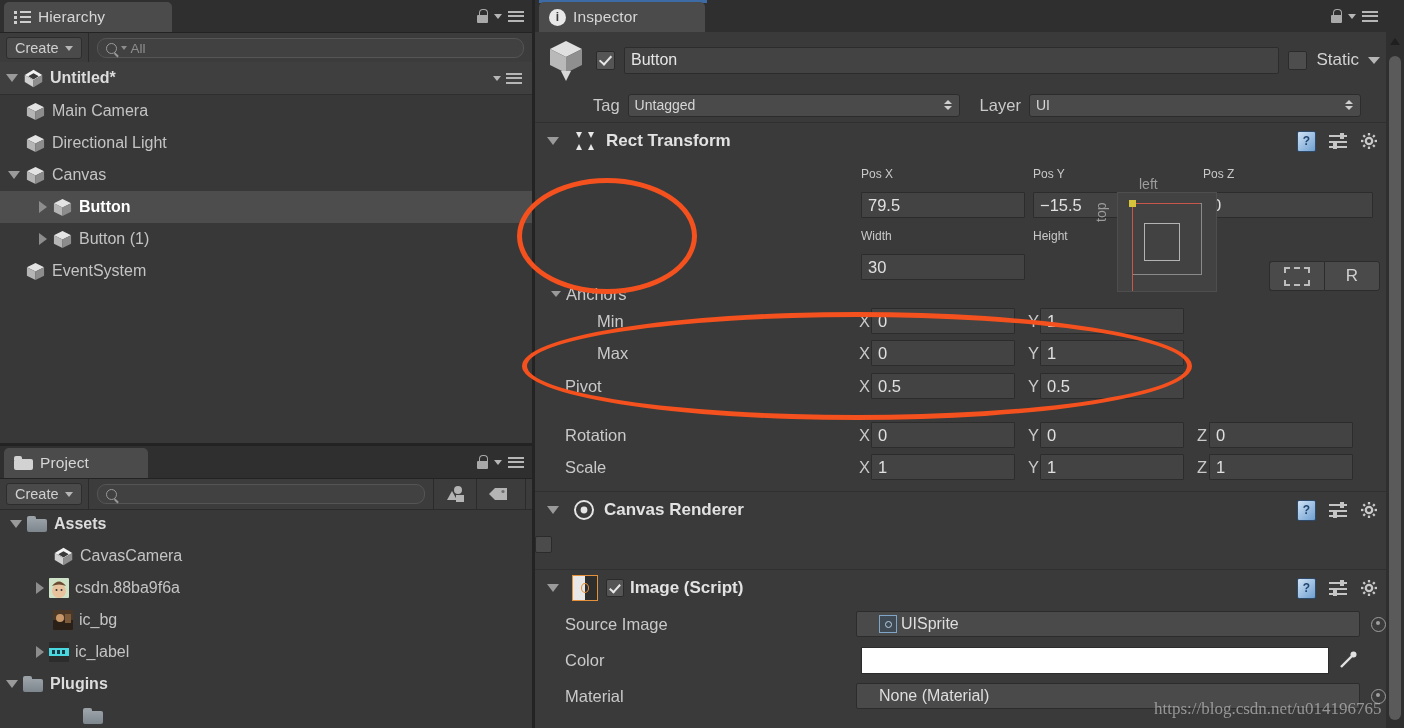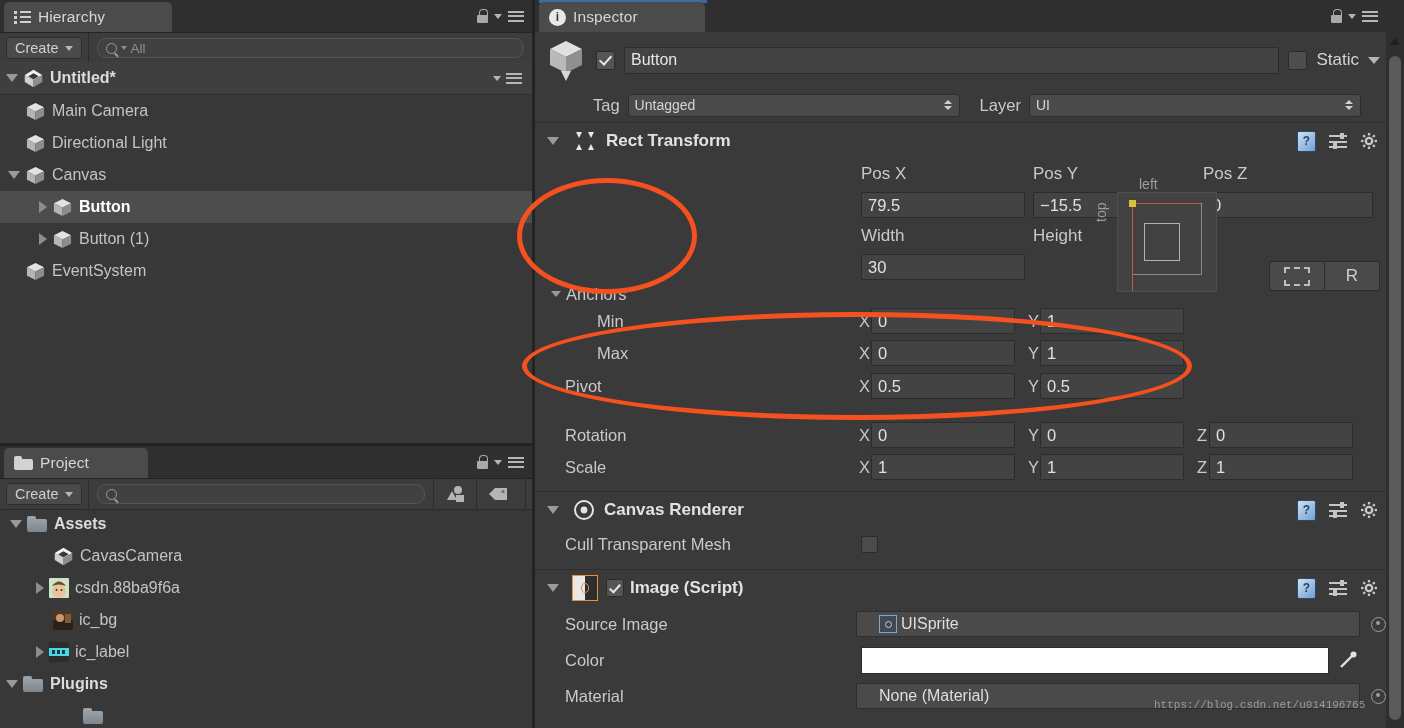--- a/index.html
+++ b/index.html
@@ -115,21 +115,21 @@
   .presetico b{position:absolute;width:4px;height:6px;background:#c5c5c5;}
   .presetico b:nth-child(4){left:11px;top:0;}
   .presetico b:nth-child(5){left:4px;top:10px;}
   .gear{width:18px;height:18px;}
 
   .rtrow{display:flex;align-items:center;}
   .field{
     background:#434343;border:1px solid #2c2c2c;border-radius:1px;height:26px;
     display:flex;align-items:center;padding:0 6px;color:#e0e0e0;font-size:16.5px;box-sizing:border-box;
   }
-  .fhead{color:#c9c9c9;font-size:17px;}
+  .fhead{color:#c9c9c9;font-size:12px;}
   .axis{color:#c9c9c9;font-size:16.5px;width:12px;text-align:left;flex:none;}
   .rowlabel{color:#c9c9c9;font-size:16.5px;}
 
   .anchor-preview{position:absolute;left:560px;top:178px;width:130px;height:118px;}
   .ap-box{position:absolute;left:22px;top:14px;width:98px;height:98px;background:#424242;border:1px solid #4e4e4e;}
   .ap-inner{position:absolute;left:14px;top:10px;width:68px;height:70px;border:1px solid #8a8a8a;}
   .ap-rect{position:absolute;left:26px;top:30px;width:34px;height:36px;border:1px solid #b3b3b3;}
   .ap-redv{position:absolute;left:14px;top:10px;width:1px;height:88px;background:#c9564a;}
   .ap-redh{position:absolute;left:14px;top:10px;width:68px;height:1px;background:#c9564a;}
   .ap-handle{position:absolute;left:11px;top:7px;width:7px;height:7px;background:#d8c43a;}
@@ -159,22 +159,22 @@
   .vscroll{position:absolute;right:0;top:32px;width:18px;bottom:0;background:#2f2f2f;}
   .vscroll .arrow-up{position:absolute;left:4px;top:6px;width:0;height:0;border-left:5px solid transparent;border-right:5px solid transparent;border-bottom:7px solid #1f1f1f;}
   .vscroll .thumb{position:absolute;left:3px;top:24px;width:12px;height:664px;background:#5a5a5a;border-radius:6px;}
 
   
   .annot{position:absolute;border:5px solid #f4511e;border-radius:50%;pointer-events:none;}
   #annot-anchorbox{left:517px;top:178px;width:170px;height:106px;}
   #annot-anchors{left:522px;top:312px;width:660px;height:98px;}
 
   .watermark{
-    position:absolute;left:1154px;top:699px;color:#b9b9b9;font-size:11px;opacity:.72;
-    font-family:Liberation Mono, monospace;white-space:nowrap;
+    position:absolute;left:1154px;top:699px;color:#b9b9b9;font-size:17px;opacity:.72;
+    font-family:Liberation Serif, serif;white-space:nowrap;
   }
 </style>
 </head>
 <body>
 
 <div id="app">
 
   <div class="panel" id="hierarchy" style="left:0;top:0;width:532px;height:446px;">
     <div class="tabstrip">
       <div class="tab" style="width:142px;">
@@ -669,21 +669,20 @@
                   <line x1="3.3" y1="3.3" x2="5" y2="5"></line>
                   <line x1="13" y1="13" x2="14.7" y2="14.7"></line>
                   <line x1="14.7" y1="3.3" x2="13" y2="5"></line>
                   <line x1="5" y1="13" x2="3.3" y2="14.7"></line>
                 </g>
               </svg>
           </span>
         </span>
       </div>
       <div class="rtrow" style="height:32px;">
-        <span class="rowlabel" style="margin-left:30px;width:296px;">Cull Transparent Mesh</span>
         <span class="tiny-chk"></span>
       </div>
 
       <div style="height:9px;"></div>
 
       <div class="comp-hdr" style="height:36px;">
         <span class="tri down" style="margin-left:4px;"></span>
         <span style="width:24px;height:24px;border:1.6px solid #e5903a;background:linear-gradient(90deg,#e8e8e8 0 50%,#2e2e2e 50% 100%);display:inline-flex;align-items:center;justify-content:center;">
           <i style="width:6px;height:8px;border:1.4px solid #e5903a;border-radius:50%;display:block;"></i>
         </span>

